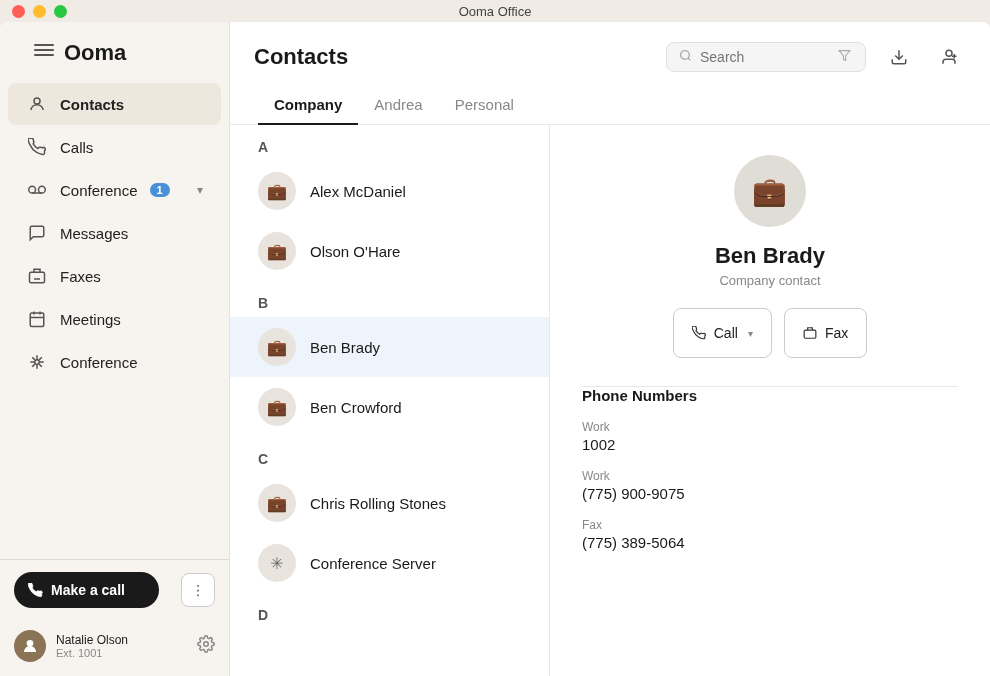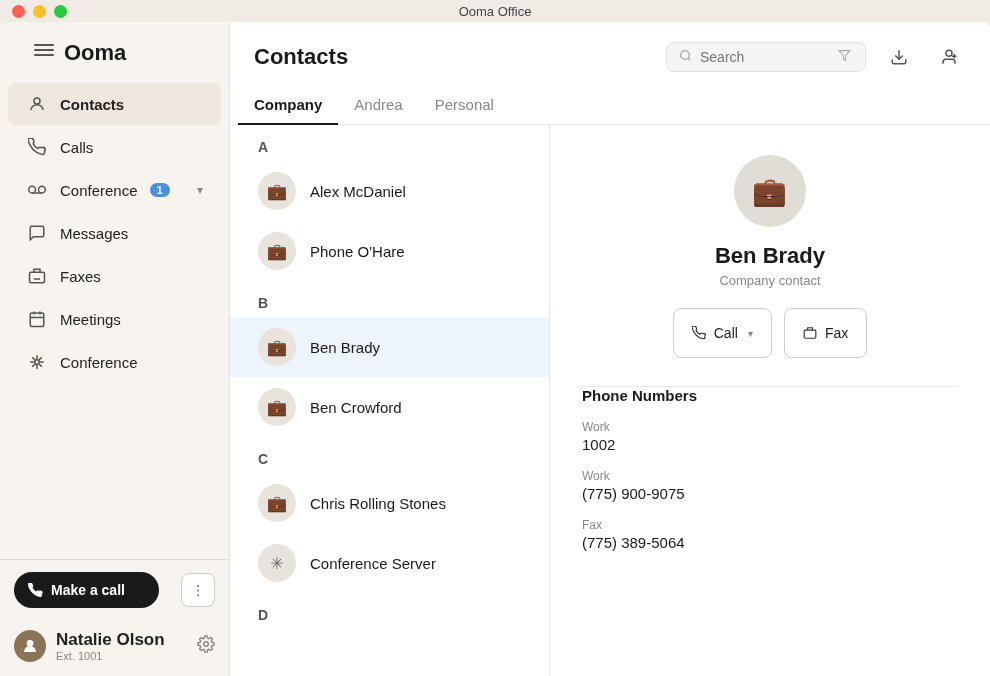--- a/index.html
+++ b/index.html
@@ -169,21 +169,21 @@
       width: 32px;
       height: 32px;
       border-radius: 50%;
       background: #8b7355;
       display: flex;
       align-items: center;
       justify-content: center;
       color: white;
       font-size: 13px;
     }
-    .user-name-sm { font-size: 17px; font-weight: 700; color: #222; }
+    .user-name-sm { font-size: 12px; font-weight: 400; color: #222; }
     .user-ext { font-size: 11px; color: #888; }
     .settings-icon-btn {
       margin-left: auto;
       color: #888;
       cursor: pointer;
       font-size: 16px;
     }
 
     
     .main-content {
@@ -233,21 +233,21 @@
       align-items: center;
       justify-content: center;
       cursor: pointer;
       color: #555;
       font-size: 18px;
     }
 
     
     .tab-bar {
       display: flex;
-      padding: 0 8px;
+      padding: 0 28px;
       border-bottom: 1px solid #e8e8e8;
       margin-top: 12px;
     }
     .tab {
       padding: 10px 16px;
       font-size: 15px;
       color: #888;
       cursor: pointer;
       border-bottom: 2px solid transparent;
       margin-bottom: -1px;
@@ -571,21 +571,21 @@
         <div class="contact-item">
           <div class="contact-avatar">
             <span class="briefcase-icon">💼</span>
           </div>
           <span class="contact-name">Alex McDaniel</span>
         </div>
         <div class="contact-item">
           <div class="contact-avatar">
             <span class="briefcase-icon">💼</span>
           </div>
-          <span class="contact-name">Phone O'Hare</span>
+          <span class="contact-name">Olson O'Hare</span>
         </div>
 
         <div class="section-header">B</div>
         <div class="contact-item selected">
           <div class="contact-avatar">
             <span class="briefcase-icon">💼</span>
           </div>
           <span class="contact-name">Ben Brady</span>
         </div>
         <div class="contact-item">

